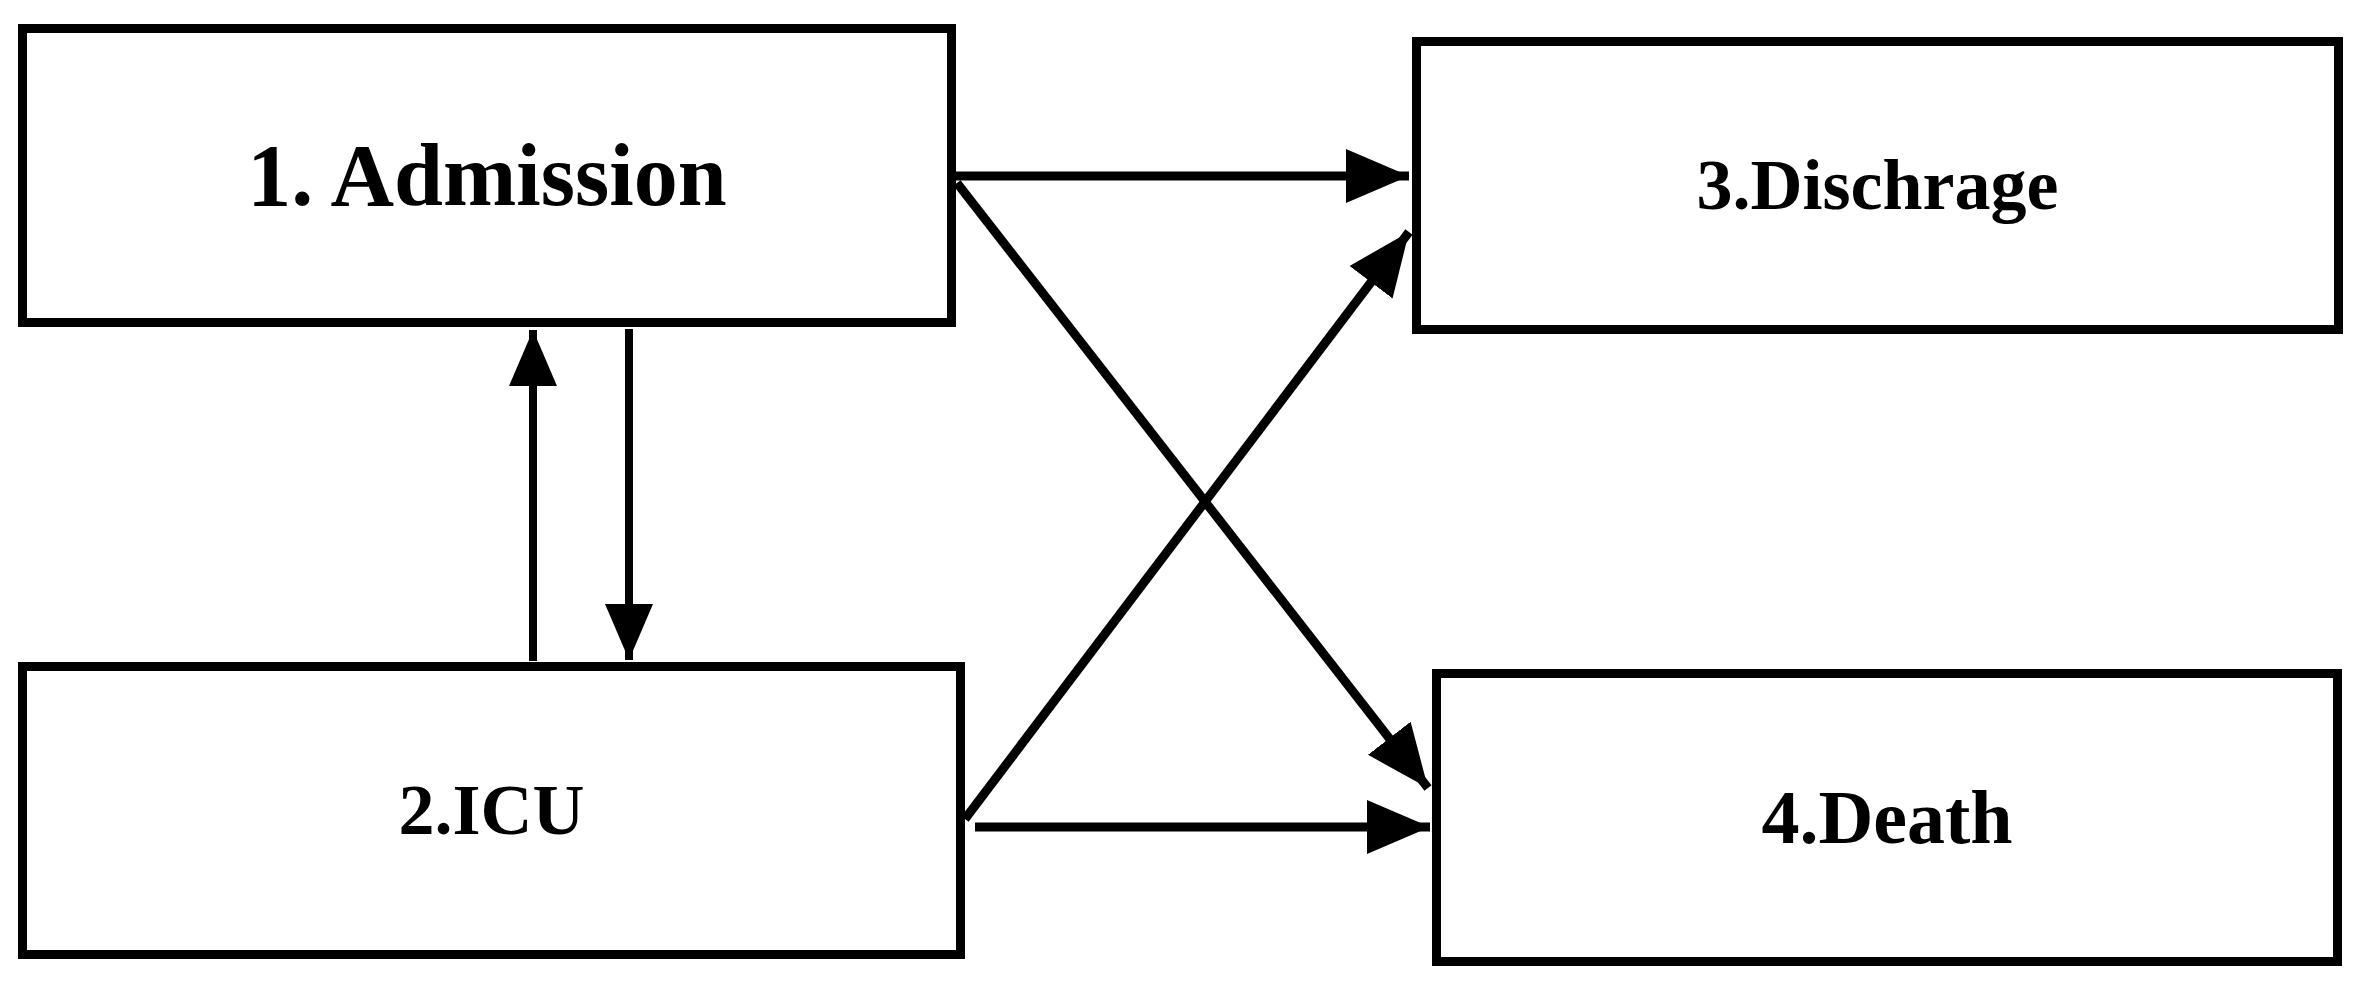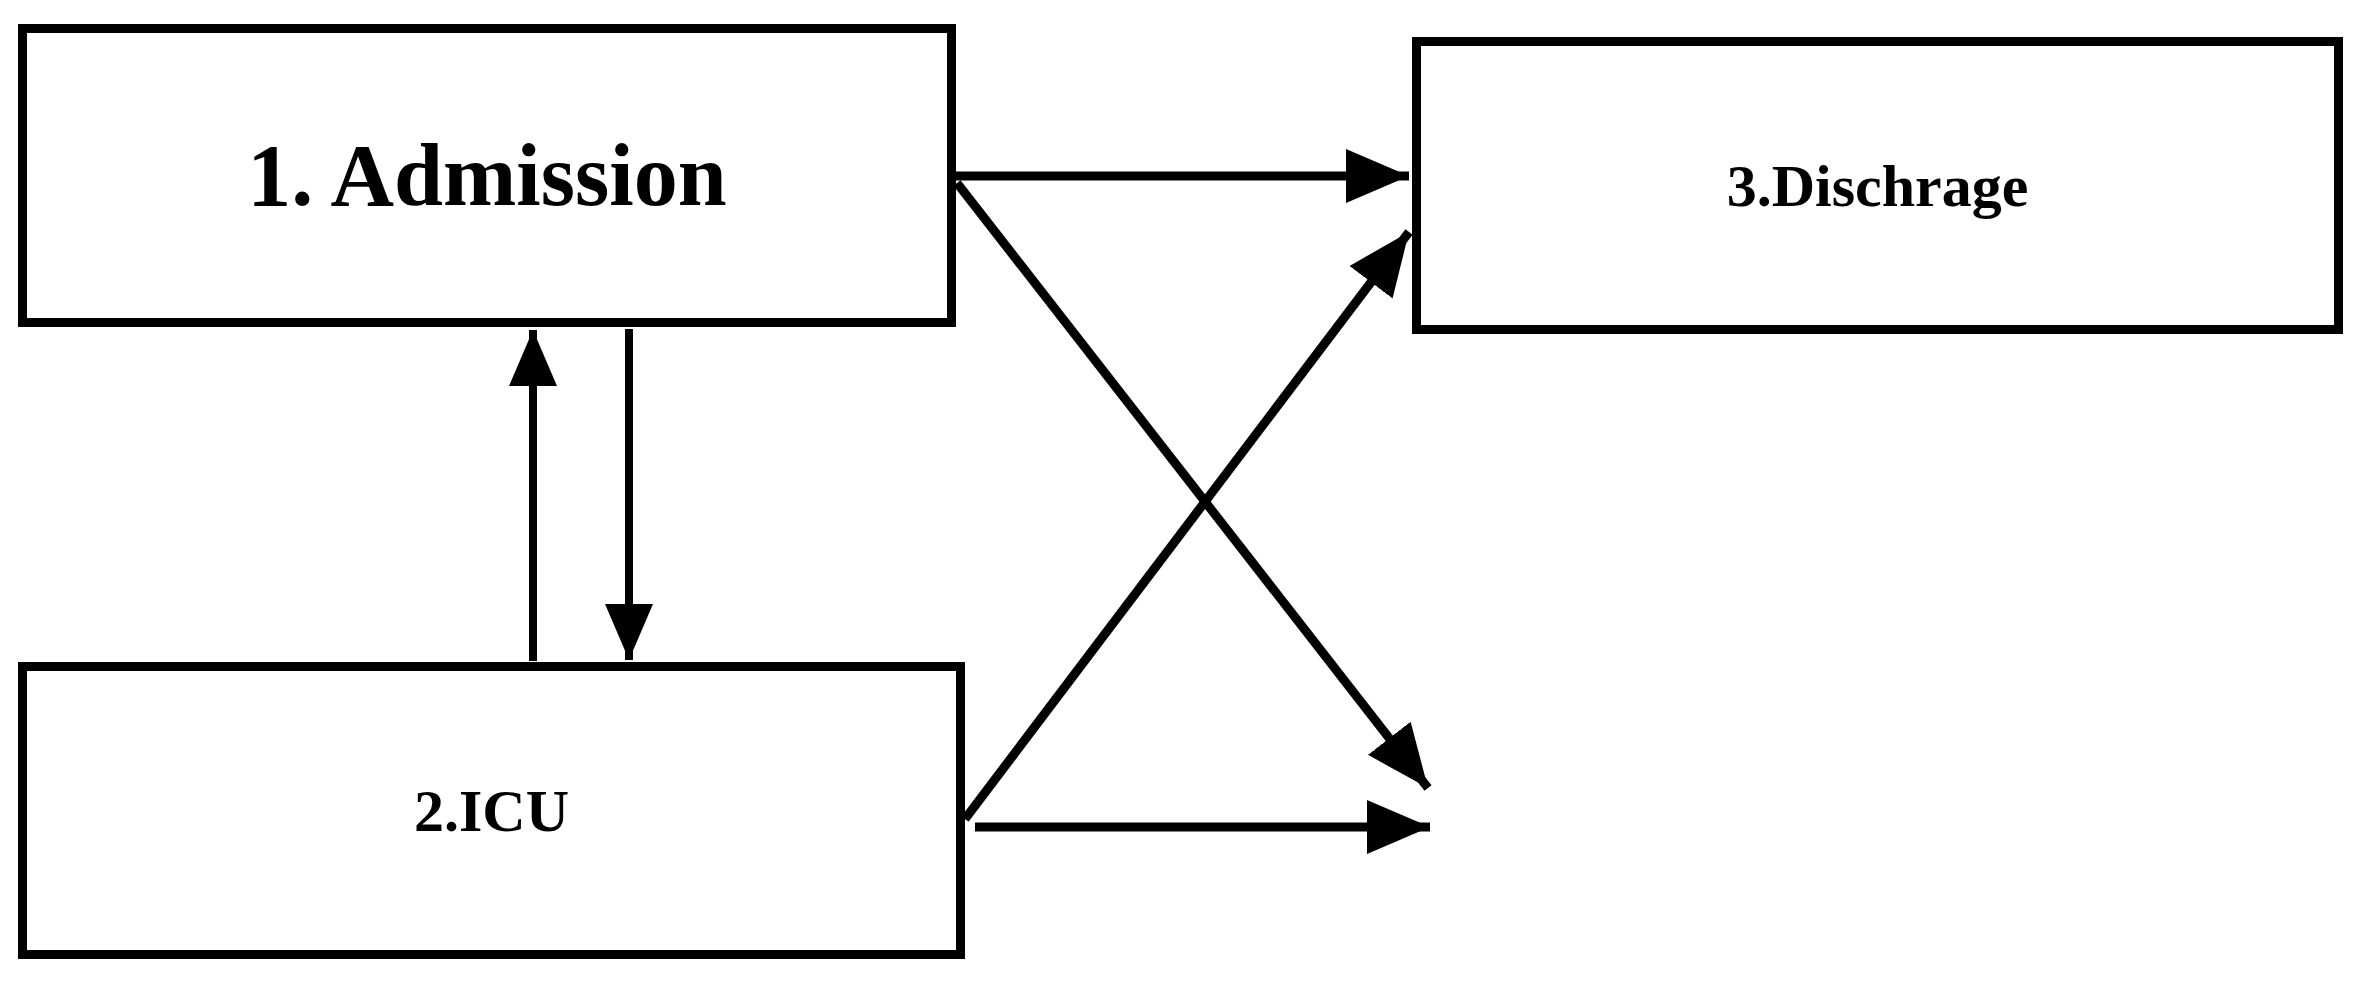--- a/index.html
+++ b/index.html
@@ -35,25 +35,25 @@
     text-align: center;
     color: #000000;
     font-weight: bold;
   }
   .node-admission {
     left: 18px; top: 24px; width: 938px; height: 303px;
     font-size: 88px; line-height: 1.27;
   }
   .node-icu {
     left: 18px; top: 662px; width: 947px; height: 297px;
-    font-size: 60px; line-height: 1.2;
+    font-size: 72px; line-height: 1.2;
   }
   .node-discharge {
     left: 1412px; top: 37px; width: 931px; height: 297px;
-    font-size: 60px; line-height: 1.2;
+    font-size: 72px; line-height: 1.2;
   }
   .node-death {
     left: 1432px; top: 669px; width: 910px; height: 297px;
     font-size: 76px; line-height: 1.2;
   }
   .node-label { display: block; }
 </style>
 </head>
 <body>
 
@@ -84,14 +84,17 @@
   </div>
 
   <div class="node node-icu">
     <span class="node-label">2.ICU</span>
   </div>
 
   <div class="node node-discharge">
     <span class="node-label">3.Dischrage</span>
   </div>
 
+  <div class="node node-death">
+    <span class="node-label">4.Death</span>
+  </div>
 
 </div>
 
 </body></html>

